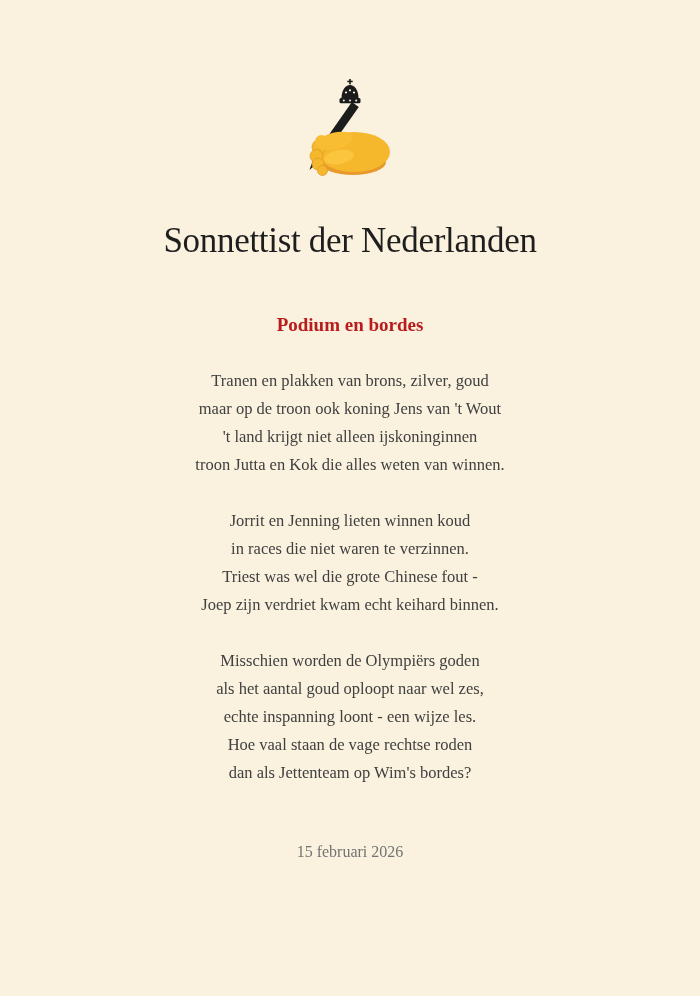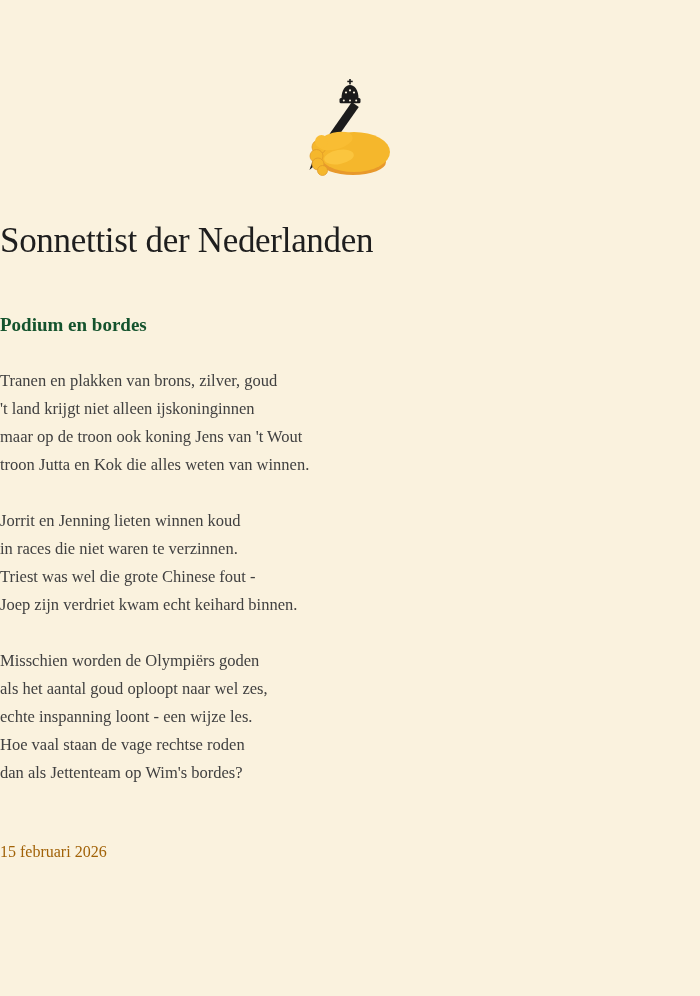--- a/index.html
+++ b/index.html
@@ -12,59 +12,60 @@
     background: #faf2de;
     font-family: "Liberation Serif", "DejaVu Serif", serif;
     color: #222222;
     overflow: hidden;
   }
   .page {
     width: 700px;
     height: 996px;
     padding-top: 78px;
     box-sizing: border-box;
+    text-align: center;
   }
   .logo {
     width: 120px;
     margin: 0 auto;
   }
   .logo svg {
     display: block;
   }
   .site-title {
     margin: 30px 0 0 0;
     font-size: 35px;
     font-weight: 400;
     letter-spacing: -0.3px;
     color: #1e1e1e;
     line-height: 1.2;
   }
   .poem-title {
     margin: 52px 0 0 0;
     font-size: 19px;
     font-weight: 700;
-    color: #14532d;
+    color: #b91c1c;
     line-height: 1.2;
   }
   .stanza {
     margin: 0 0 28px 0;
   }
   .stanza.first {
     margin-top: 30px;
   }
   .poem-line {
     font-size: 16.5px;
     line-height: 28px;
     color: #404040;
   }
   .poem-date {
     margin-top: 54px;
     font-size: 16px;
     line-height: 22px;
-    color: #a16207;
+    color: #737373;
   }
 </style>
 </head>
 <body>
 
 <div class="page">
 
   <div class="logo">
     <svg width="120" height="112" viewBox="0 0 120 112" xmlns="http://www.w3.org/2000/svg">
 
@@ -100,22 +101,22 @@
     </svg>
   </div>
 
   <h1 class="site-title">Sonnettist der Nederlanden</h1>
 
   <main>
     <h2 class="poem-title">Podium en bordes</h2>
 
     <div class="stanza first">
       <div class="poem-line">Tranen en plakken van brons, zilver, goud</div>
+      <div class="poem-line">maar op de troon ook koning Jens van 't Wout</div>
       <div class="poem-line">'t land krijgt niet alleen ijskoninginnen</div>
-      <div class="poem-line">maar op de troon ook koning Jens van 't Wout</div>
       <div class="poem-line">troon Jutta en Kok die alles weten van winnen.</div>
     </div>
 
     <div class="stanza">
       <div class="poem-line">Jorrit en Jenning lieten winnen koud</div>
       <div class="poem-line">in races die niet waren te verzinnen.</div>
       <div class="poem-line">Triest was wel die grote Chinese fout -</div>
       <div class="poem-line">Joep zijn verdriet kwam echt keihard binnen.</div>
     </div>
 

